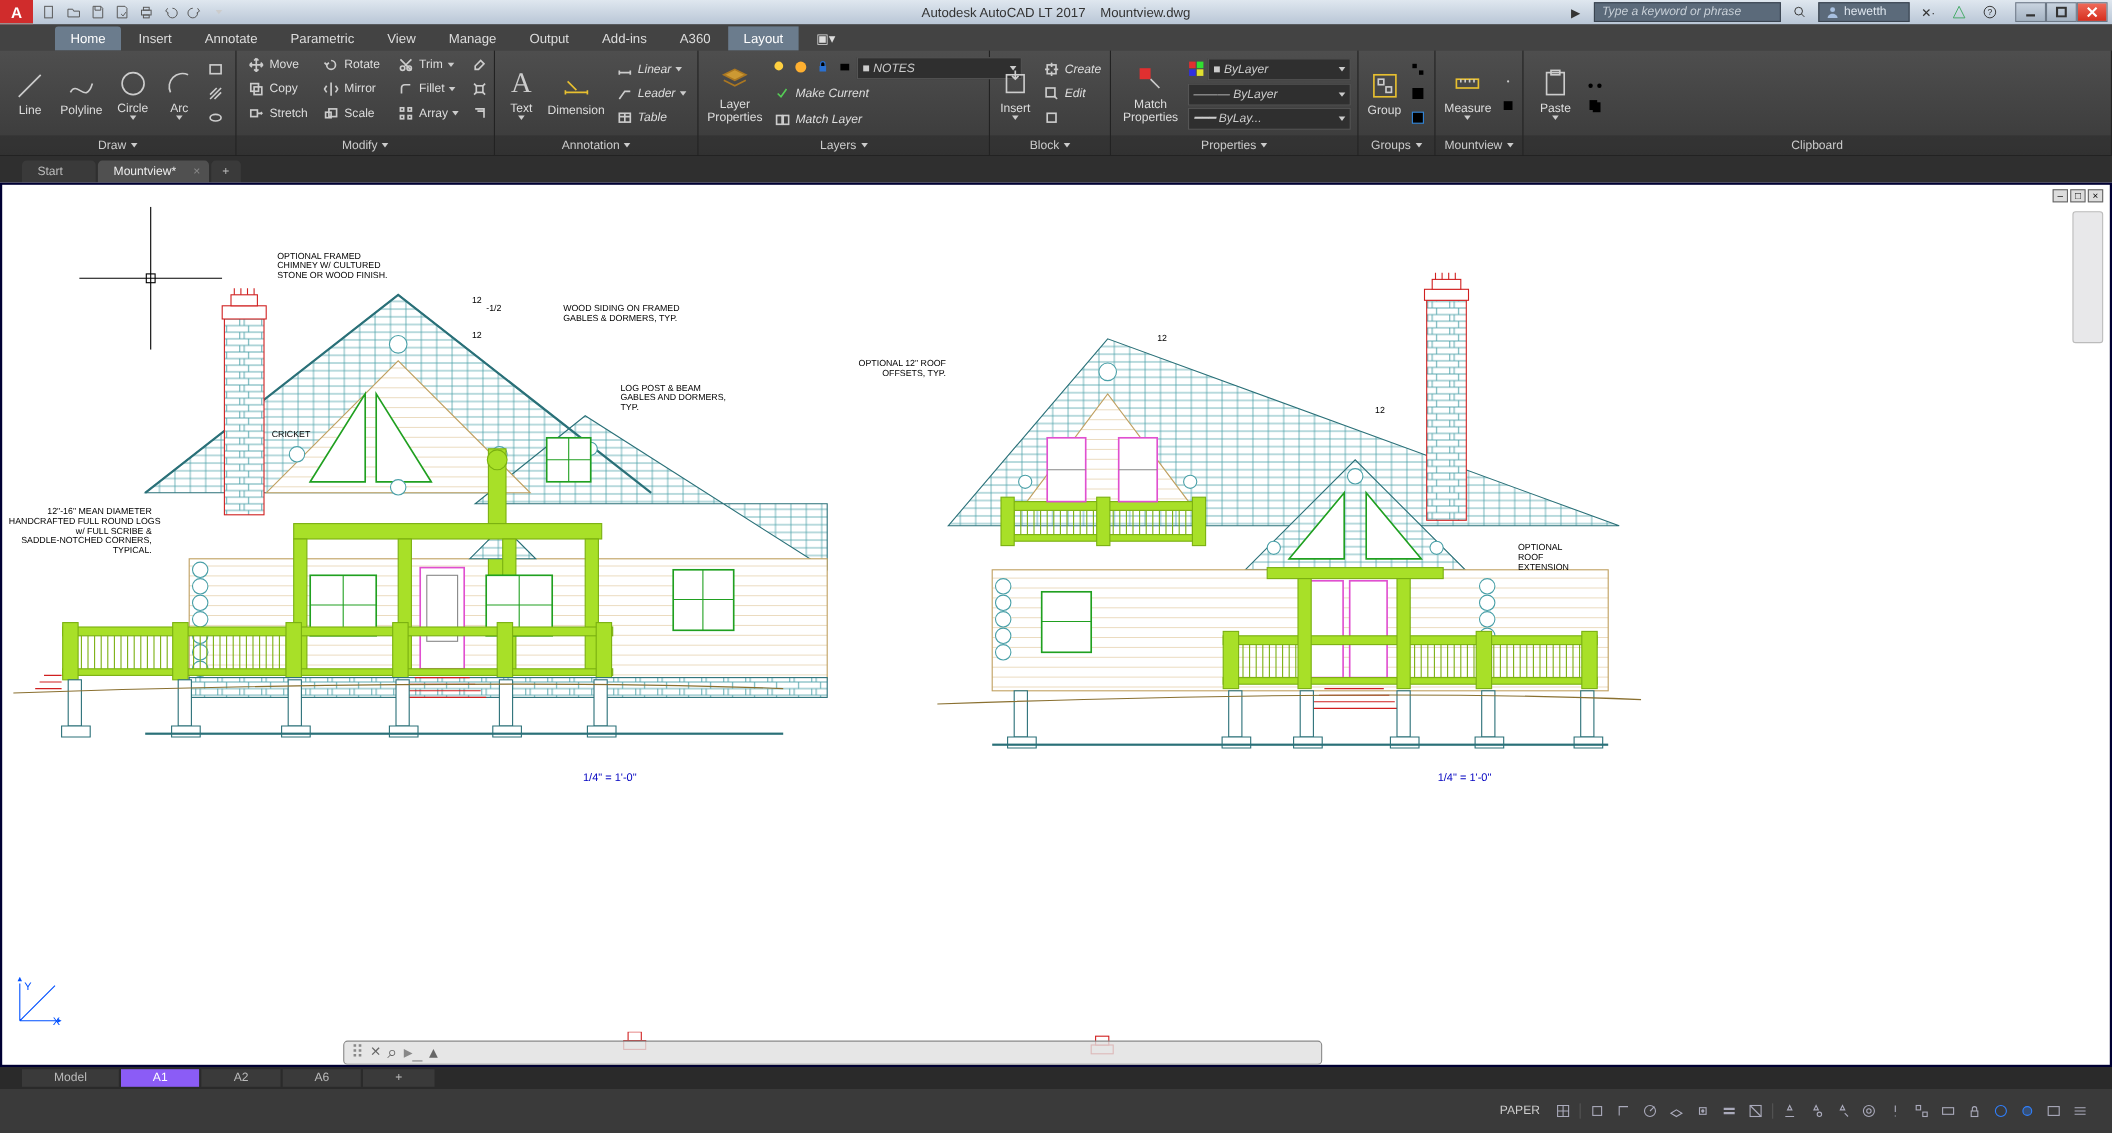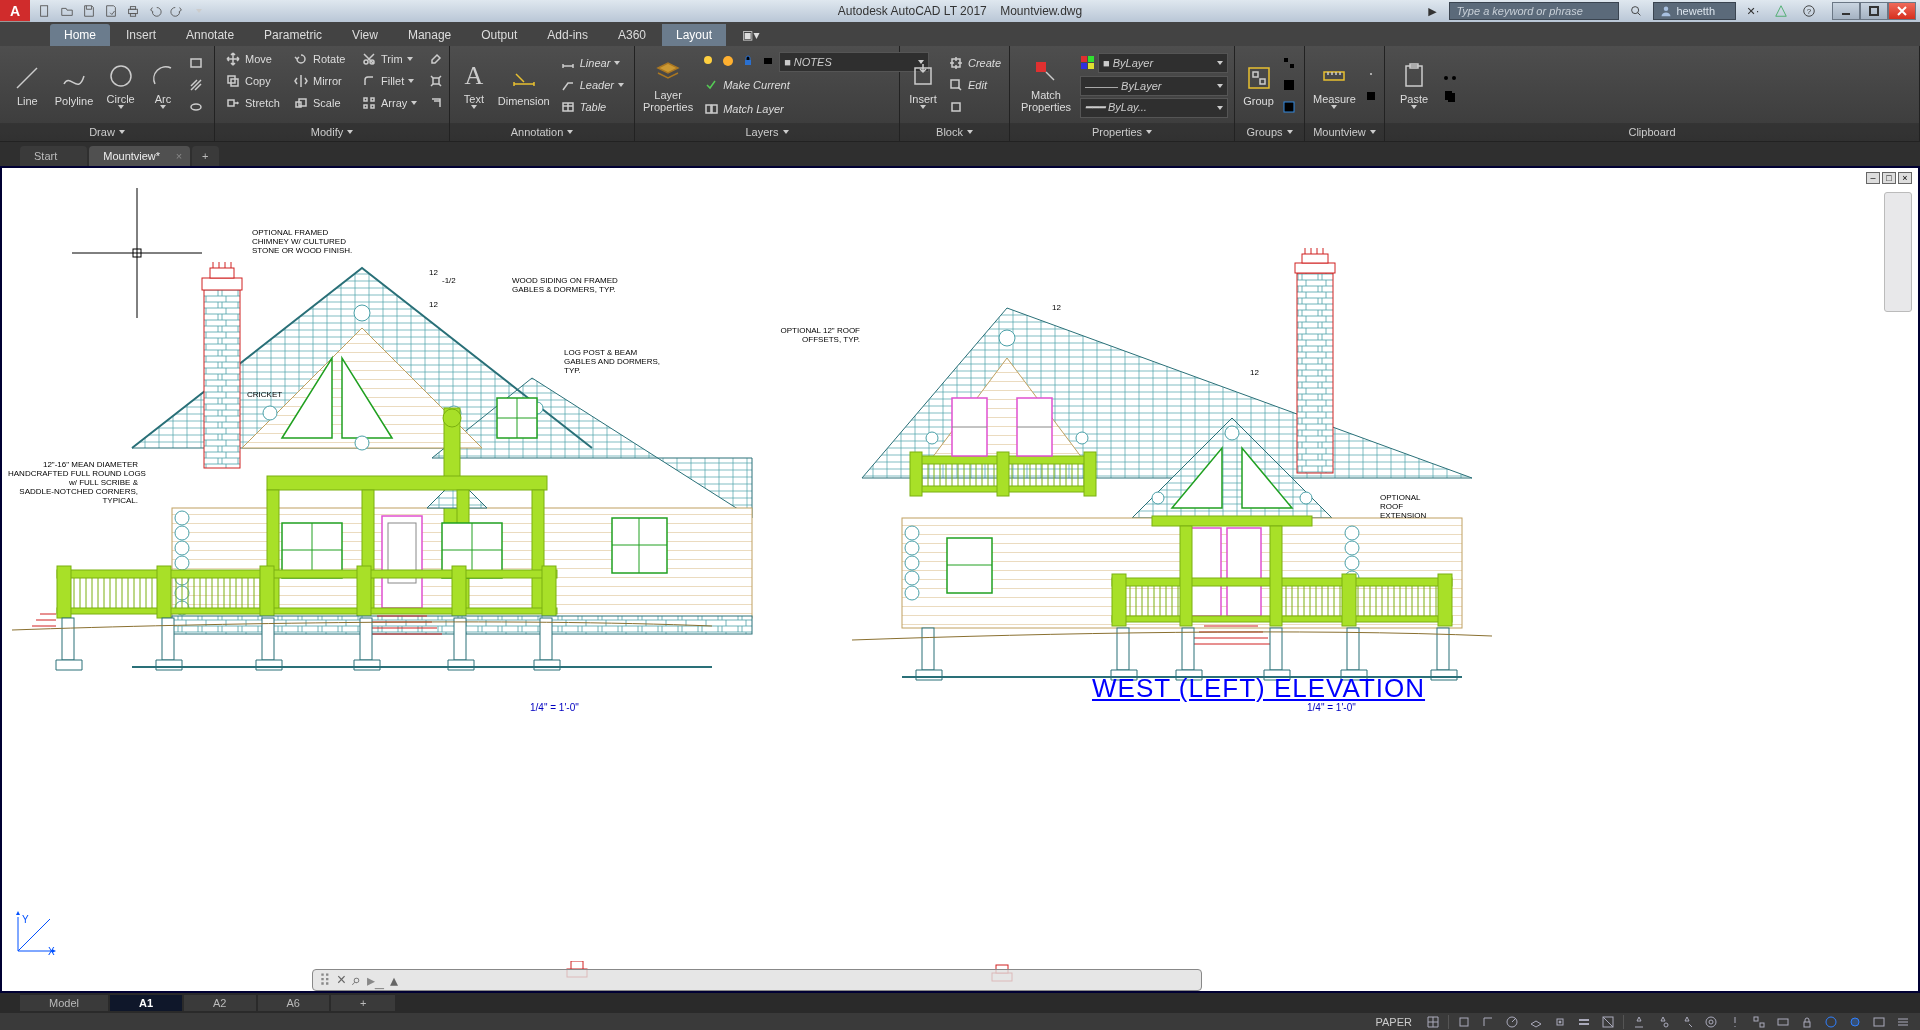--- a/index.html
+++ b/index.html
@@ -73,22 +73,22 @@
 
 .vp-ctl { position:absolute; right:6px; top:4px; display:flex; gap:2px; }
 .vp-ctl div { width:14px; height:12px; border:1px solid #666; background:#ddd; cursor:pointer; font-size:9px; display:flex; align-items:center; justify-content:center; }
 
 
 .navcube { position:absolute; right:6px; top:24px; width:28px; height:120px; background:#e8e8ea; border:1px solid #bbb; border-radius:3px; }
 
 
 .layout-tabs { height: 20px; background: #2a2a2a; display:flex; align-items:center; padding-left:20px; gap:2px; }
 .ltab { padding: 2px 29px; font-size:11px; color:#bbb; background:#3a3a3a; cursor:pointer; }
-.ltab.active { background:#0f172a; color:#fff; font-weight:bold; }
-.statusbar { height: 17px; background: #3a3a3a; display:flex; align-items:center; justify-content:flex-end; padding: 0 8px; gap:6px; }
+.ltab.active { background:#8b5cf6; color:#fff; font-weight:normal; }
+.statusbar { height: 40px; background: #3a3a3a; display:flex; align-items:center; justify-content:flex-end; padding: 0 20px; gap:6px; }
 .status-chip { color:#ccc; font-size:11px; padding:0 6px; height:18px; display:flex; align-items:center; gap:4px; cursor:pointer; }
 .status-sep { width:1px; height:14px; background:#555; }
 .status-ico { width:18px; height:18px; display:flex; align-items:center; justify-content:center; }
 .status-ico svg { stroke:#aab; fill:none; width:14px; height:14px; }
 
 
 .bldg svg { display:block; }
 
 .tiny-tri { display:inline-block; width:0; height:0; border-left:3px solid transparent; border-right:3px solid transparent; border-top:4px solid #ccc; vertical-align:middle; }
 </style>
@@ -981,21 +981,20 @@
     </div>
 
     <div class="anno" style="left:778px; top:158px; white-space:pre; text-align:right; width:80px">OPTIONAL 12" ROOF
 OFFSETS, TYP.</div>
     <div class="anno" style="left:1050px; top:135px">12</div>
     <div class="anno" style="left:1248px; top:200px">12</div>
     <div class="anno" style="left:1378px; top:325px; white-space:pre">OPTIONAL
 ROOF
 EXTENSION</div>
 
-    <div class="elev-title" style="left:1090px; top:505px">WEST (LEFT) ELEVATION</div>
     <div class="elev-scale" style="left:1305px; top:534px">1/4" = 1'-0"</div>
 
     <svg class="ucs" width="46" height="46" viewBox="0 0 46 46">
       <path d="M6 40 L6 6 M6 40 L40 40 M6 40 L38 8" stroke="#0050ff" fill="none" stroke-width="1"></path>
       <text x="10" y="12" font-size="10" fill="#0050ff">Y</text>
       <text x="36" y="44" font-size="10" fill="#0050ff">X</text>
       <polygon points="4,4 8,4 6,0" fill="#0050ff"></polygon>
       <polygon points="40,38 40,42 44,40" fill="#0050ff"></polygon>
     </svg>
 

